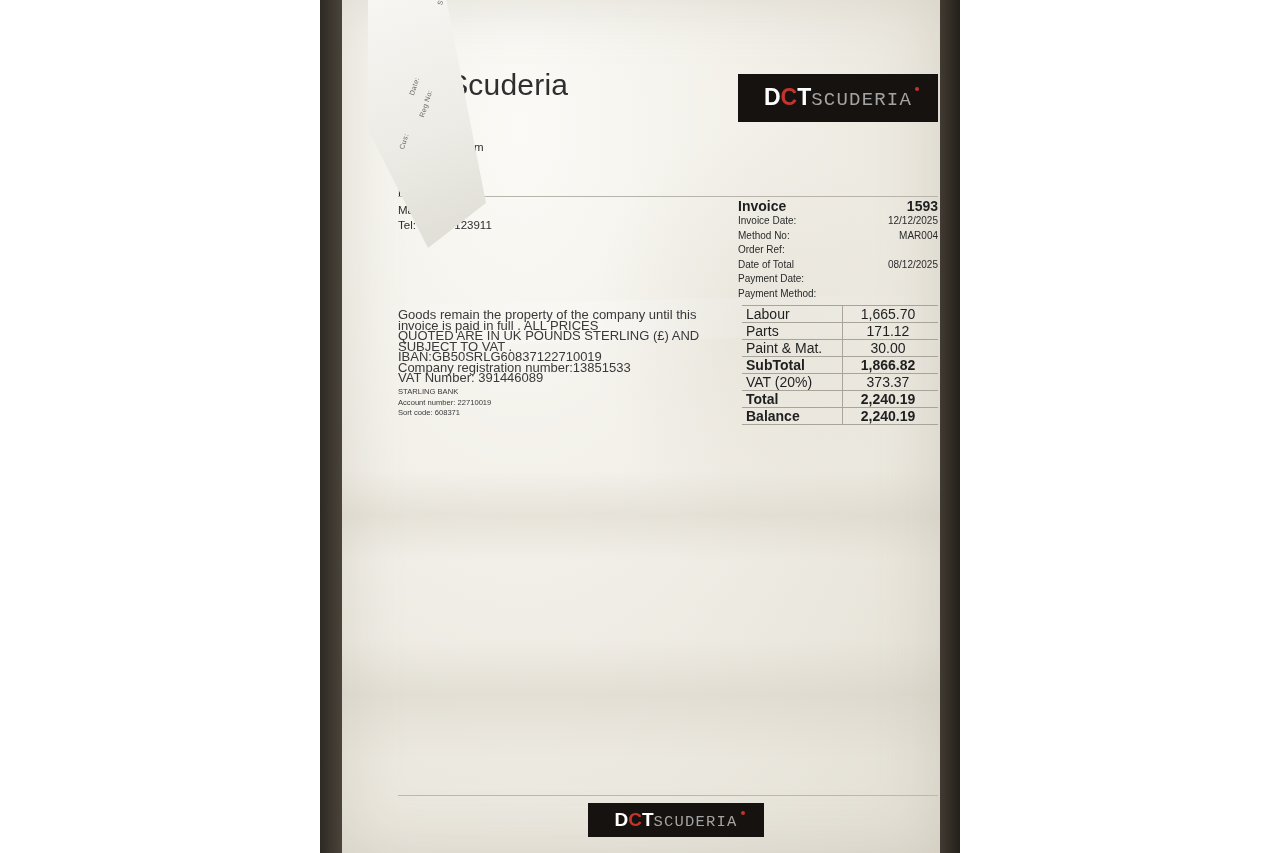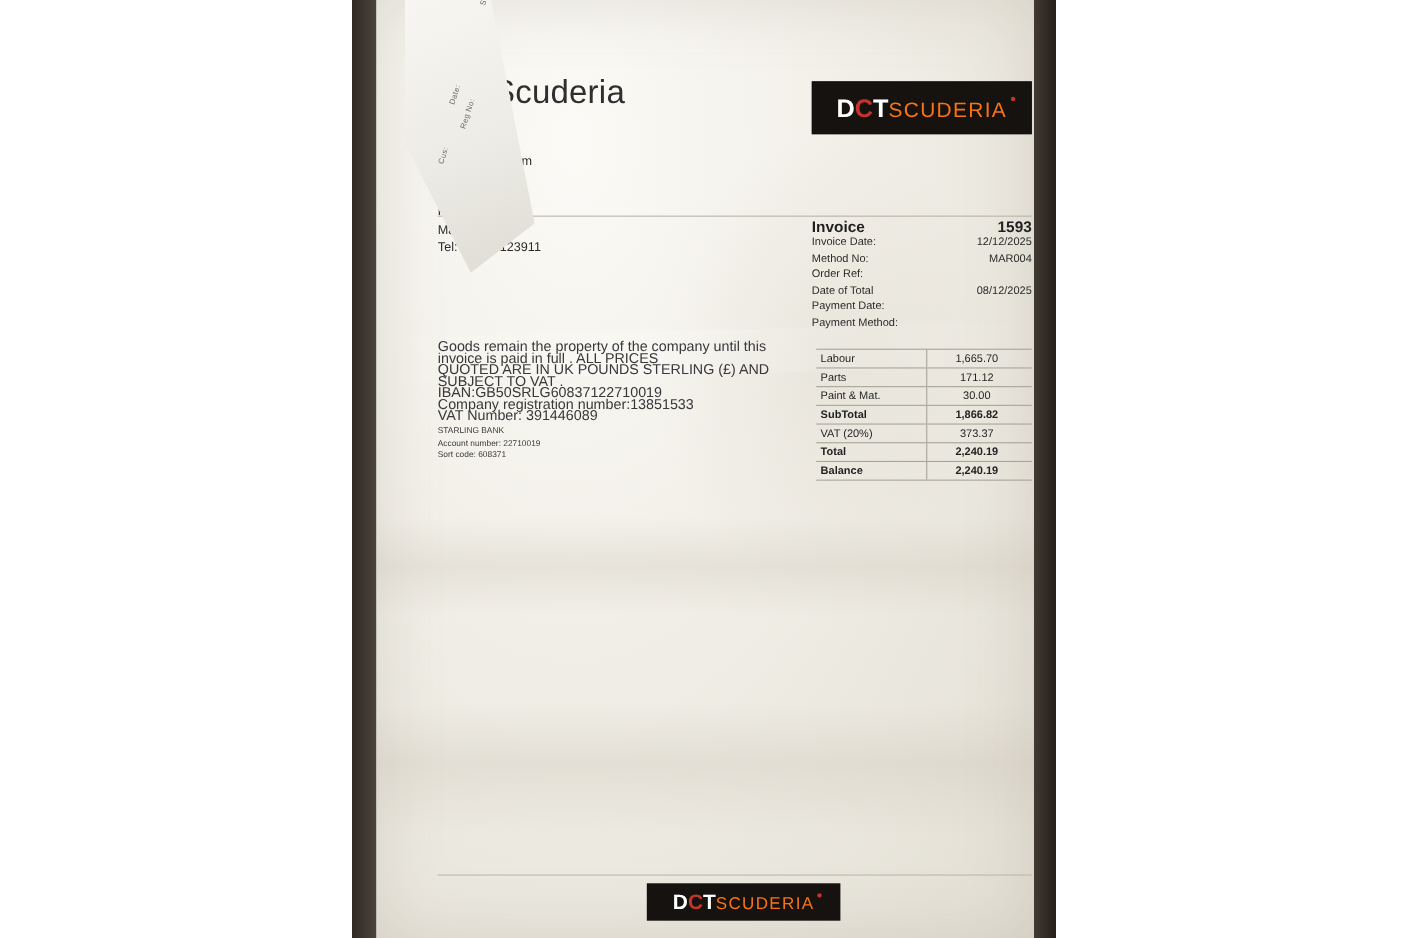--- a/index.html
+++ b/index.html
@@ -111,24 +111,24 @@
     background: #15120f;
     border: 1px solid #111;
     display: flex;
     align-items: center;
     justify-content: center;
   }
   .logo-inner { position: relative; line-height: 1; }
   .logo-d, .logo-t { color: #ffffff; font-size: 23px; font-weight: bold; letter-spacing: 0px; }
   .logo-c { color: #c4342c; font-size: 23px; font-weight: bold; }
   .logo-word {
-    color: #f97316;
+    color: #a3a3a3;
     font-size: 19px;
     letter-spacing: 1.2px;
-    font-family: Liberation Sans, sans-serif;
+    font-family: Liberation Mono, monospace;
     margin-top: 17px;
   }
   .logo-dot {
     position: absolute;
     right: -7px;
     top: 1px;
     width: 4px; height: 4px;
     background: #c4342c;
     border-radius: 50%;
   }
@@ -212,23 +212,22 @@
     color: #39383a;
     line-height: 10.5px;
   }
 
   
   .totals {
     position: absolute;
     left: 400px;
     top: 305px;
     width: 196px;
-    font-size: 10px;
+    font-size: 14px;
     color: #1f1f1f;
-    margin-top: 12px;
   }
   .t-row {
     display: flex;
     border-bottom: 1px solid #a9a49a;
     height: 16px;
     align-items: center;
   }
   .t-row:first-child { border-top: 1px solid #a9a49a; }
   .t-label {
     width: 96px;

